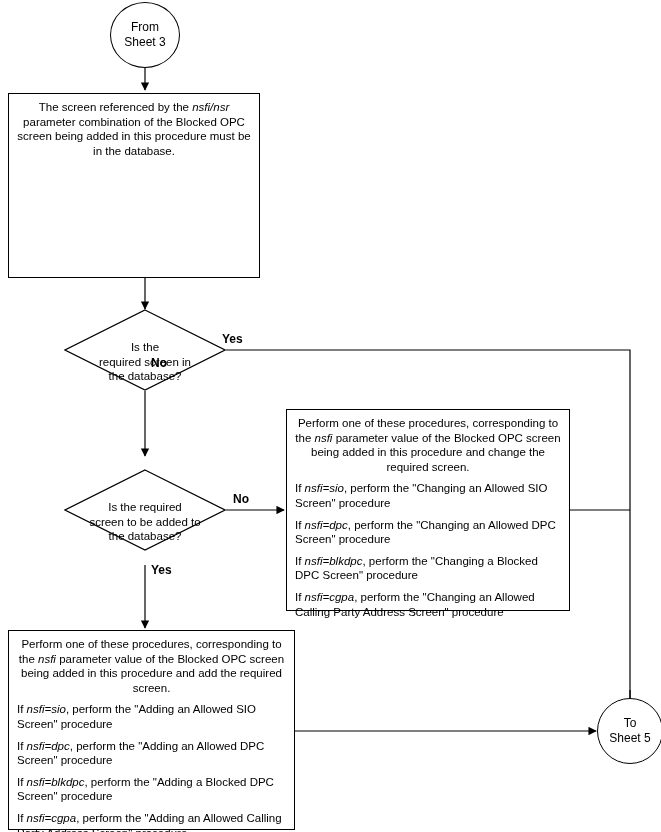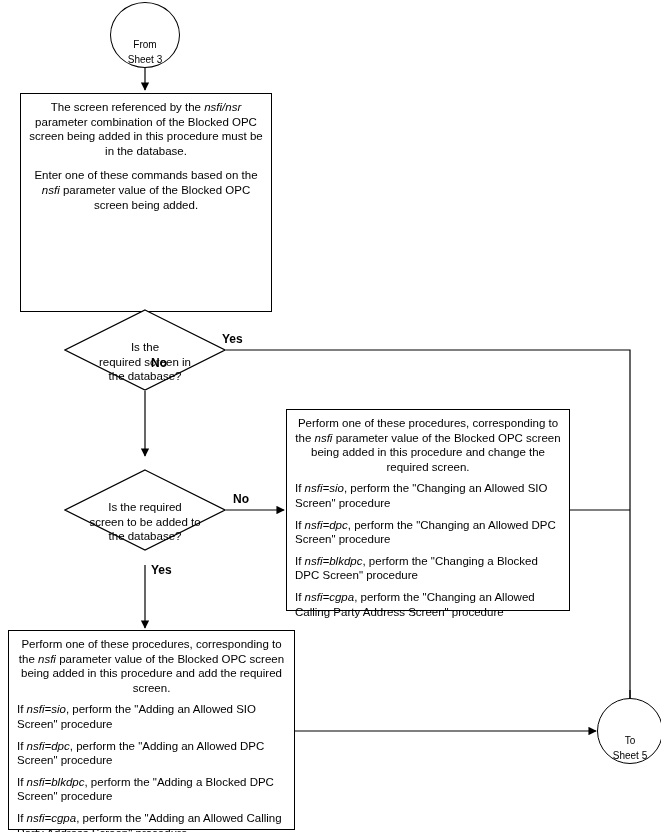--- a/index.html
+++ b/index.html
@@ -30,22 +30,22 @@
     position: absolute;
     box-sizing: border-box;
   }
   .terminator {
     border: 1px solid #000000;
     border-radius: 50%;
     background: #ffffff;
     display: flex;
     flex-direction: column;
     align-items: center;
-    justify-content: flex-end;
-    font-size: 10px;
+    justify-content: center;
+    font-size: 12px;
     line-height: 15px;
     text-align: center;
   }
   .procbox {
     border: 1px solid #000000;
     background: #ffffff;
     font-size: 11.5px;
     line-height: 14.6px;
   }
   .para-c {
@@ -127,24 +127,23 @@
 
       <line x1="295" y1="731" x2="596" y2="731" marker-end="url(#arrow)"></line>
     </g>
   </svg>
 
   <div class="node terminator" style="left:110px; top:2px; width:70px; height:66px;">
     <span>From</span>
     <span>Sheet 3</span>
   </div>
 
-  <div class="node procbox boxpad" style="left:20px; top:93px; width:252px; height:219px;">
+  <div class="node procbox boxpad" style="left:8px; top:93px; width:252px; height:185px;">
     <p class="para-c"><span>The screen referenced by the </span><span class="italic">nsfi/nsr</span><span> parameter combination of the Blocked OPC screen being added in this procedure must be in the database.</span></p>
     <div class="gap"></div>
-    <p class="para-c"><span>Enter one of these commands based on the </span><span class="italic">nsfi</span><span> parameter value of the Blocked OPC screen being added.</span></p>
     <div class="gap"></div>
     <div>
     </div>
   </div>
 
   <div class="decision" style="left:64px; top:309px; width:162px; height:82px;">
     <svg width="162" height="82" viewBox="0 0 162 82" xmlns="http://www.w3.org/2000/svg">
       <polygon points="81,1 161,41 81,81 1,41" fill="#ffffff" stroke="#000000" stroke-width="1.2"></polygon>
     </svg>
     <div class="dtext">

